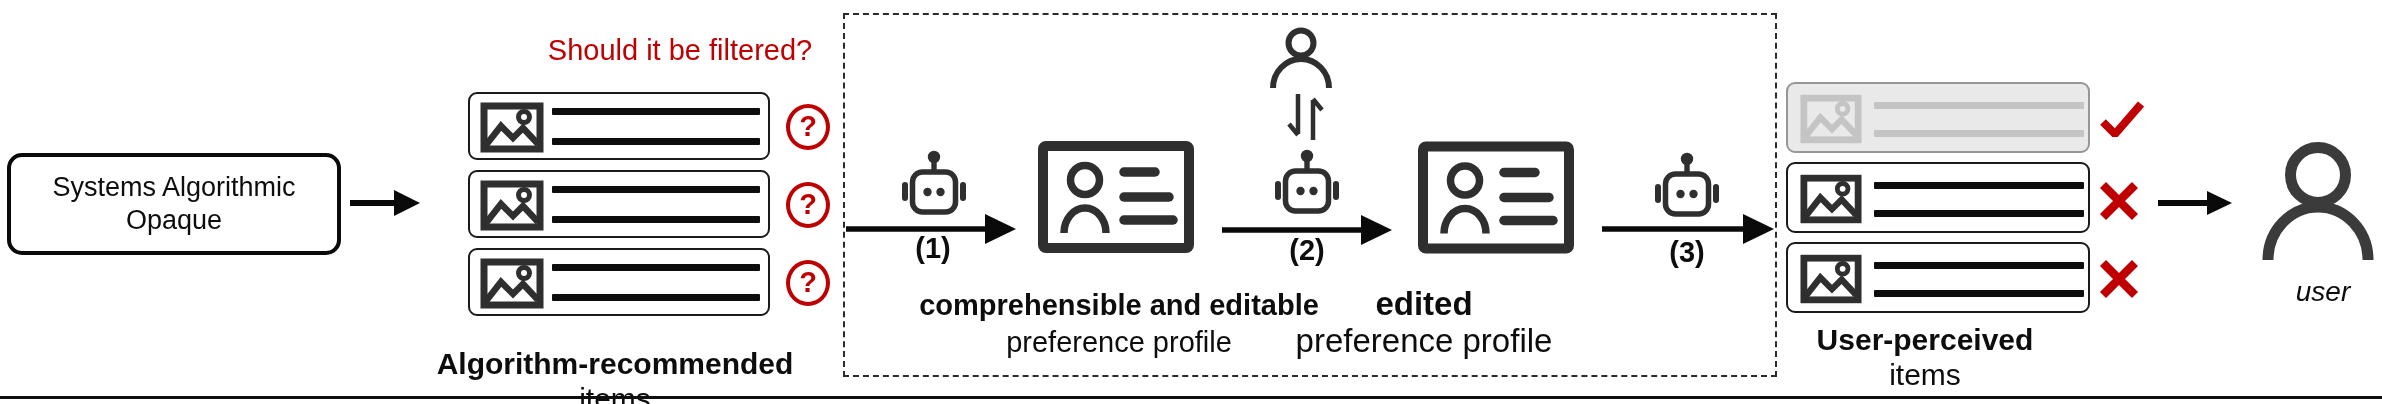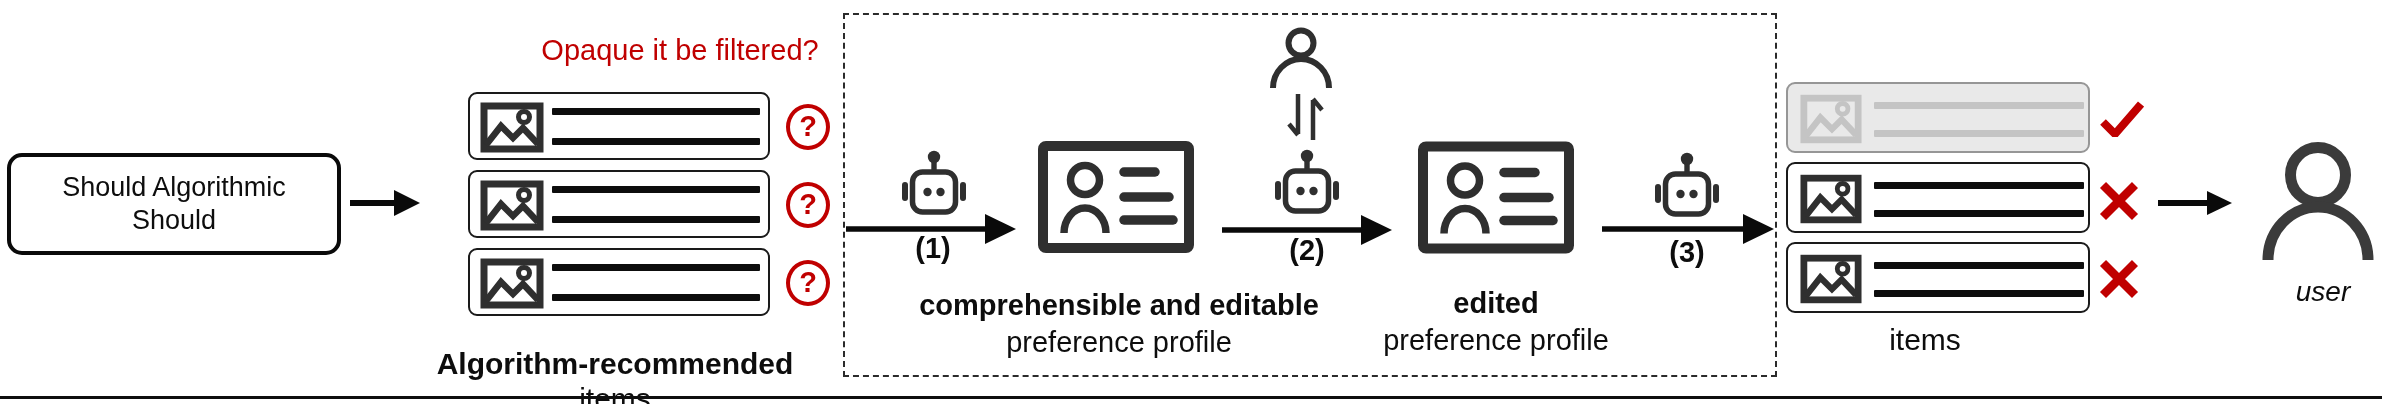--- a/index.html
+++ b/index.html
@@ -120,30 +120,30 @@
     </symbol>
     <symbol id="sym-cross" viewBox="0 0 40 40">
       <path d="M4,4 L36,36 M36,4 L4,36" fill="none" stroke="#c00000" stroke-width="8.5"></path>
     </symbol>
   </defs>
 </svg>
 
 <div id="canvas">
 
   <div class="abs source-box">
-    <div>Should Algorithmic</div>
-    <div>Should</div>
+    <div>Systems Algorithmic</div>
+    <div>Opaque</div>
   </div>
 
   <svg class="abs" style="left:350px;top:190px" width="70" height="26">
     <line x1="0" y1="13" x2="47" y2="13" stroke="#0a0a0a" stroke-width="6"></line>
     <polygon points="44,0 70,13 44,26" fill="#0a0a0a"></polygon>
   </svg>
 
-  <div class="abs filter-prompt">Opaque it be filtered?</div>
+  <div class="abs filter-prompt">Should it be filtered?</div>
 
   <div class="item-card lg" style="top:92px">
     <svg class="thumb" width="64" height="51">
         <use href="#sym-image"></use>
       </svg>
     <div class="bar b1"></div>
     <div class="bar b2"></div>
   </div>
   <div class="item-card lg" style="top:170px">
     <svg class="thumb" width="64" height="51">
@@ -216,21 +216,21 @@
   <svg class="abs" style="left:1602px;top:214px" width="172" height="30">
     <line x1="0" y1="15" x2="144" y2="15" stroke="#0a0a0a" stroke-width="5.5"></line>
     <polygon points="141,0 172,15 141,30" fill="#0a0a0a"></polygon>
   </svg>
   <div class="step-label" style="left:1652px;top:236px">(3)</div>
 
   <div class="caption" style="left:869px;top:287px;width:500px;font-size:29px;line-height:37px">
     <div class="strong">comprehensible and editable</div>
     <div>preference profile</div>
   </div>
-  <div class="caption" style="left:1346px;top:285px;width:300px;font-size:29px;line-height:37px">
+  <div class="caption" style="left:1274px;top:285px;width:300px;font-size:33px;line-height:37px">
     <div class="strong">edited</div>
     <div>preference profile</div>
   </div>
 
   <div class="item-card rg muted" style="top:82px">
     <svg class="thumb" width="62" height="50">
         <use href="#sym-image"></use>
       </svg>
     <div class="bar b1"></div>
     <div class="bar b2"></div>
@@ -263,20 +263,21 @@
       </svg>
   </div>
   <div class="mark-slot mark-cross" style="left:2099px;top:259px">
 
     <svg class="cross" width="40" height="40">
         <use href="#sym-cross"></use>
       </svg>
   </div>
 
   <div class="caption" style="left:1775px;top:322px;width:300px">
+    <div class="strong">User-perceived</div>
     <div>items</div>
   </div>
 
   <svg class="abs" style="left:2158px;top:191px" width="74" height="24">
     <line x1="0" y1="12" x2="52" y2="12" stroke="#0a0a0a" stroke-width="6"></line>
     <polygon points="49,0 74,12 49,24" fill="#0a0a0a"></polygon>
   </svg>
 
   <svg class="abs user-icon" style="left:2255px;top:138px" width="126" height="122">
       <use href="#sym-user"></use>

